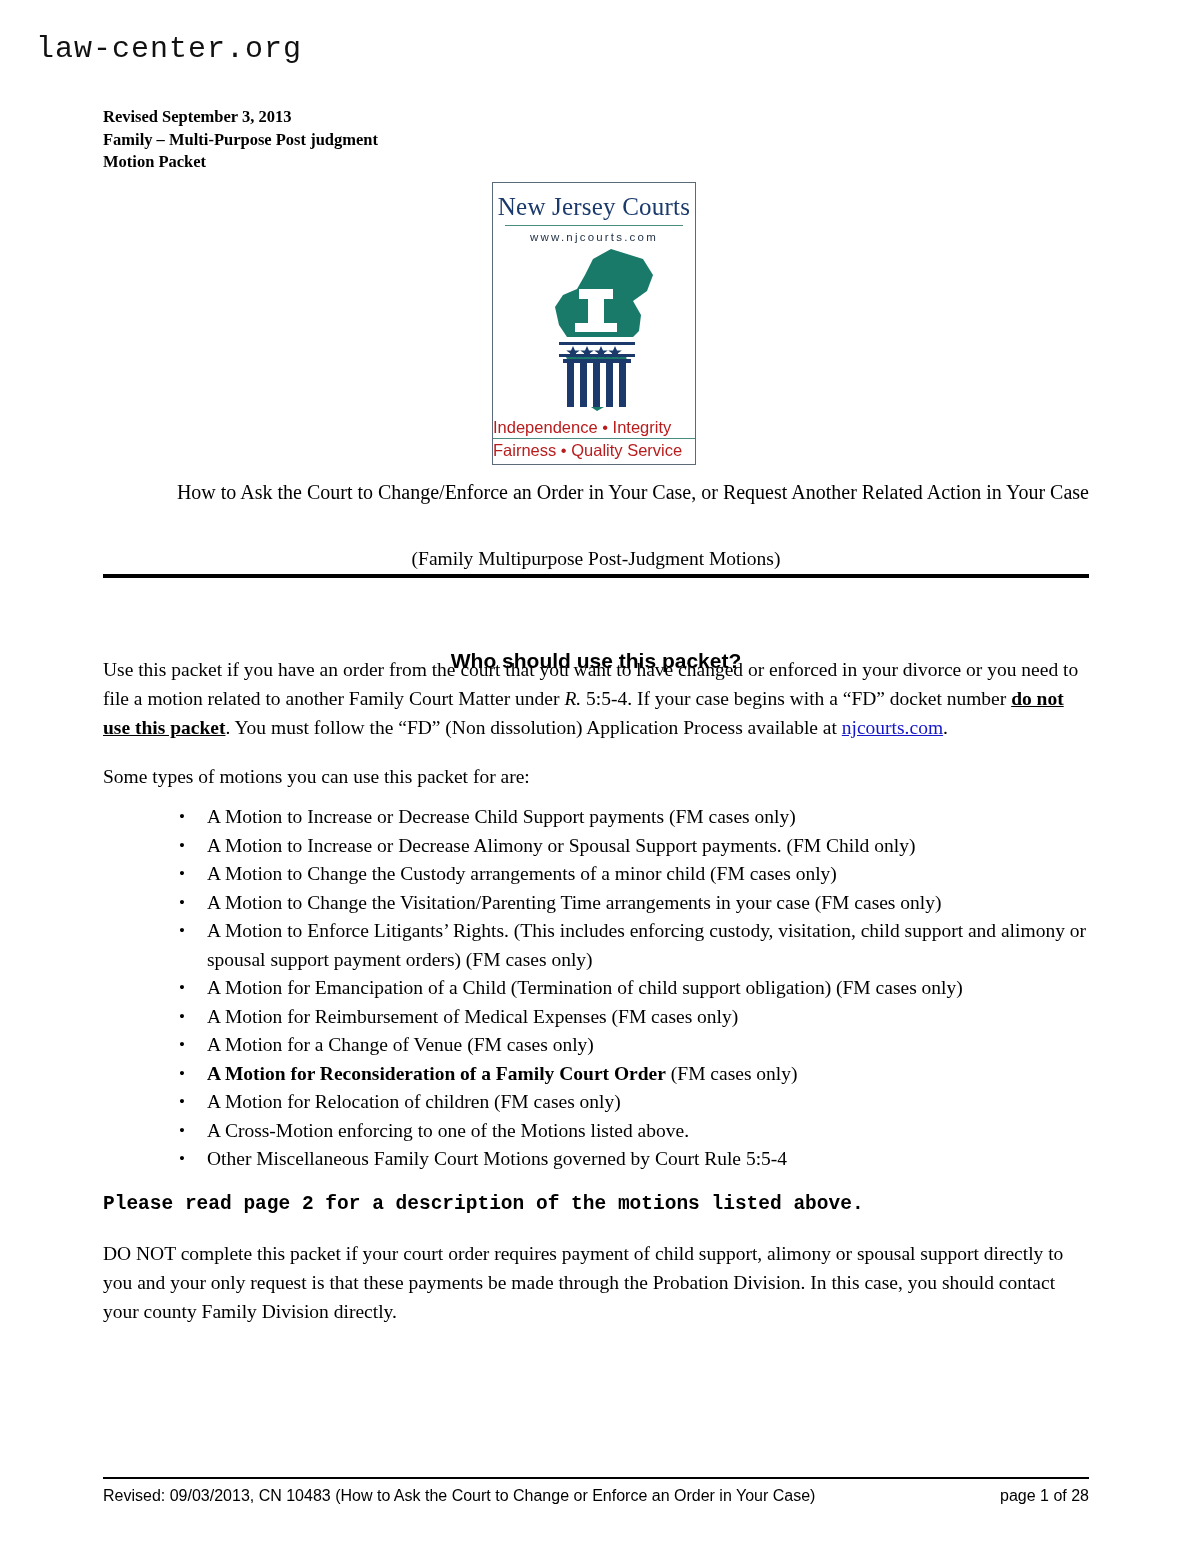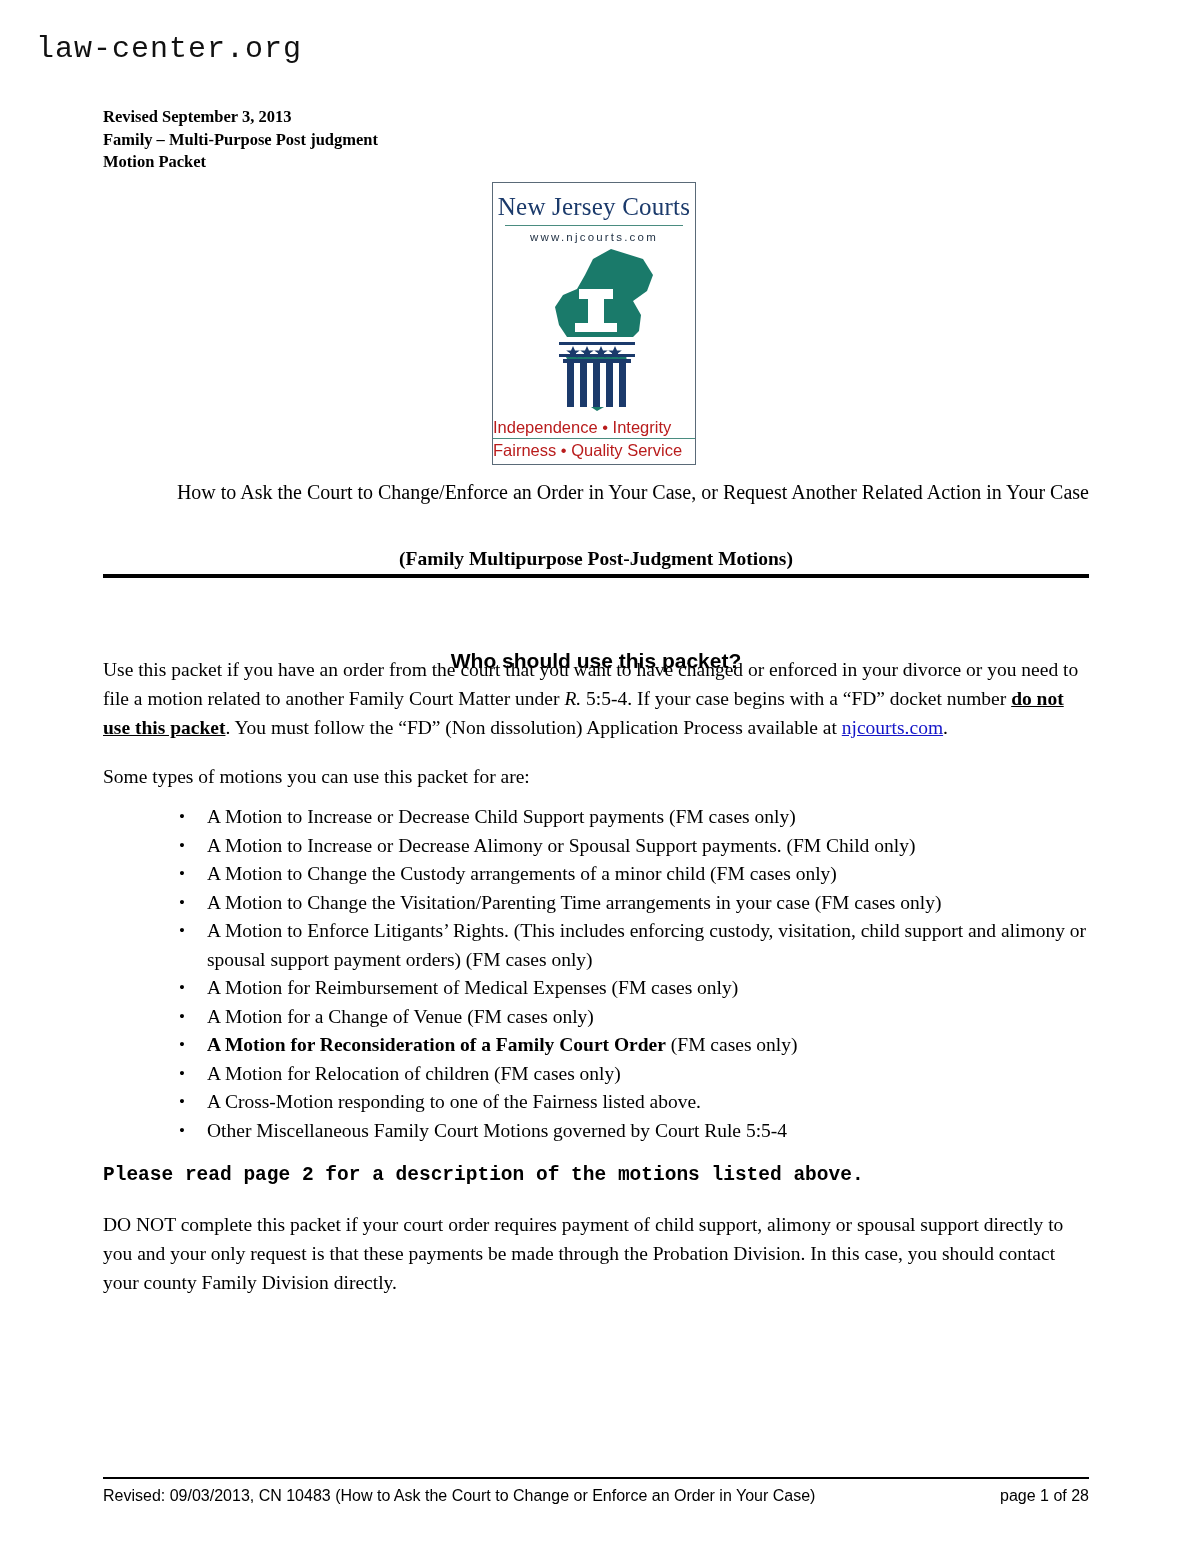--- a/index.html
+++ b/index.html
@@ -109,21 +109,21 @@
     font-size: 20px;
     line-height: 32px;
   }
   .subtitle {
     position: absolute;
     left: 103px;
     top: 548px;
     width: 986px;
     text-align: center;
     font-family: "Liberation Serif", serif;
-    font-weight: bold;
+    font-weight: normal;
     font-size: 19.5px;
   }
   .thickrule {
     position: absolute;
     left: 103px;
     top: 574px;
     width: 986px;
     height: 4px;
     background: #000000;
   }
@@ -280,25 +280,26 @@
   <p class="para"><span>Use this packet if you have an order from the court that you want to have changed or enforced in your divorce or you need to file a motion related to another Family Court Matter under </span><span class="ital">R.</span><span> 5:5-4. If your case begins with a “FD” docket number </span><span class="bold-underline">do not use this packet</span><span>. You must follow the “FD” (Non dissolution) Application Process available at </span><a class="link" href="#">njcourts.com</a><span>.</span></p>
 
   <p class="para tight">Some types of motions you can use this packet for are:</p>
 
   <ul class="motions">
     <li><span class="bold"></span><span>A Motion to Increase or Decrease Child Support payments (FM cases only)</span></li>
     <li><span class="bold"></span><span>A Motion to Increase or Decrease Alimony or Spousal Support payments. (FM Child only)</span></li>
     <li><span class="bold"></span><span>A Motion to Change the Custody arrangements of a minor child (FM cases only)</span></li>
     <li><span class="bold"></span><span>A Motion to Change the Visitation/Parenting Time arrangements in your case (FM cases only)</span></li>
     <li><span class="bold"></span><span>A Motion to Enforce Litigants’ Rights. (This includes enforcing custody, visitation, child support and alimony or spousal support payment orders) (FM cases only)</span></li>
+    <li><span class="bold"></span><span>A Motion for Emancipation of a Child (Termination of child support obligation) (FM cases only)</span></li>
     <li><span class="bold"></span><span>A Motion for Reimbursement of Medical Expenses (FM cases only)</span></li>
     <li><span class="bold"></span><span>A Motion for a Change of Venue (FM cases only)</span></li>
     <li><span class="bold">A Motion for Reconsideration of a Family Court Order</span><span> (FM cases only)</span></li>
     <li><span class="bold"></span><span>A Motion for Relocation of children (FM cases only)</span></li>
-    <li><span class="bold"></span><span>A Cross-Motion responding to one of the Fairness listed above.</span></li>
+    <li><span class="bold"></span><span>A Cross-Motion enforcing to one of the Motions listed above.</span></li>
     <li><span class="bold"></span><span>Other Miscellaneous Family Court Motions governed by Court Rule 5:5-4</span></li>
   </ul>
 
   <p class="bold-para">Please read page 2 for a description of the motions listed above.</p>
 
   <p class="para">DO NOT complete this packet if your court order requires payment of child support, alimony or spousal support directly to you and your only request is that these payments be made through the Probation Division. In this case, you should contact your county Family Division directly.</p>
 </div>
 
 <div class="footer-rule"></div>
 <div class="footer">

